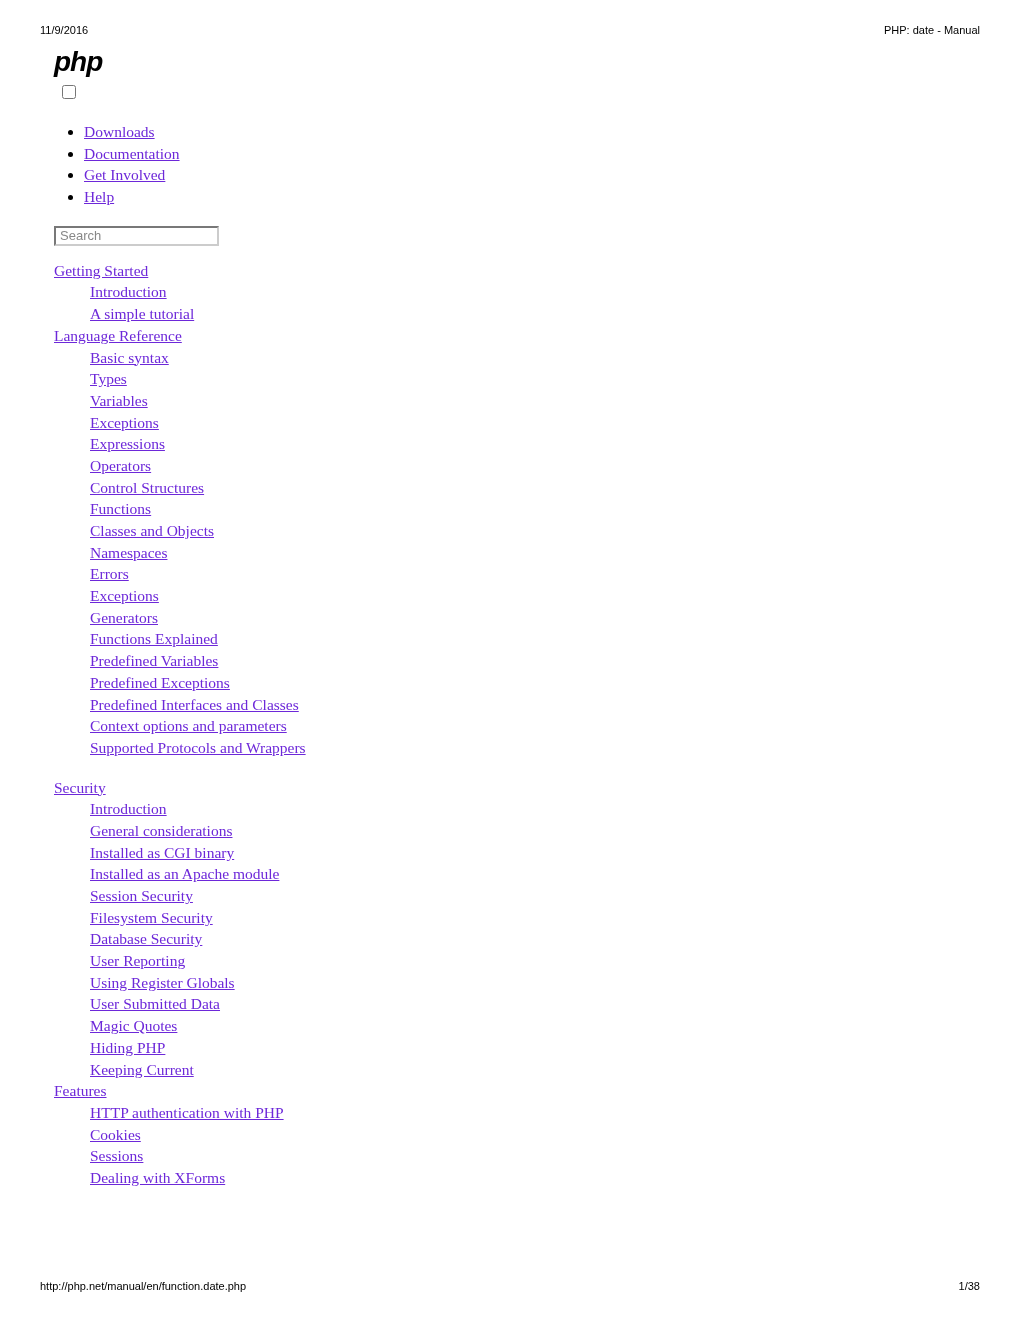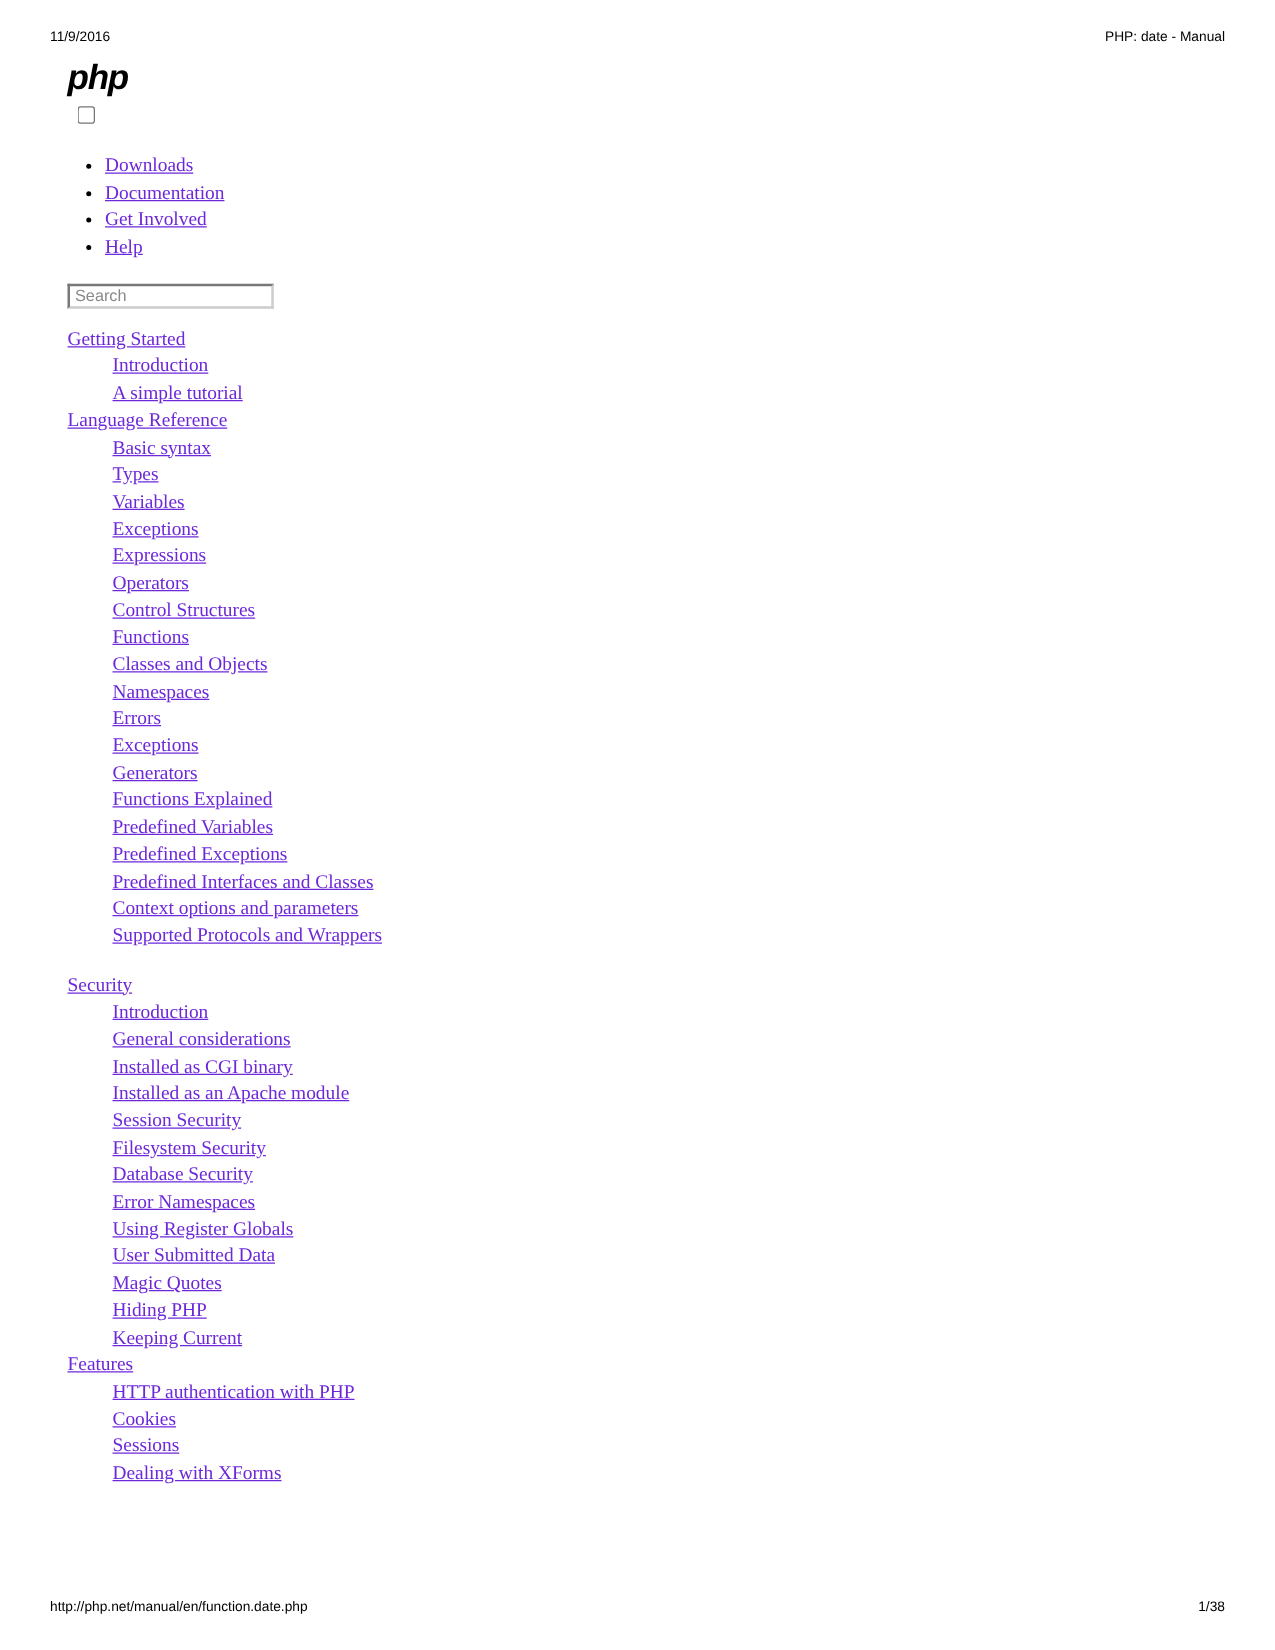--- a/index.html
+++ b/index.html
@@ -152,21 +152,21 @@
       <dd><a href="#">Supported Protocols and Wrappers</a></dd>
       <dd class="spacer"></dd>
       <dt><a href="#">Security</a></dt>
       <dd><a href="#">Introduction</a></dd>
       <dd><a href="#">General considerations</a></dd>
       <dd><a href="#">Installed as CGI binary</a></dd>
       <dd><a href="#">Installed as an Apache module</a></dd>
       <dd><a href="#">Session Security</a></dd>
       <dd><a href="#">Filesystem Security</a></dd>
       <dd><a href="#">Database Security</a></dd>
-      <dd><a href="#">Error Namespaces</a></dd>
+      <dd><a href="#">User Reporting</a></dd>
       <dd><a href="#">Using Register Globals</a></dd>
       <dd><a href="#">User Submitted Data</a></dd>
       <dd><a href="#">Magic Quotes</a></dd>
       <dd><a href="#">Hiding PHP</a></dd>
       <dd><a href="#">Keeping Current</a></dd>
       <dt><a href="#">Features</a></dt>
       <dd><a href="#">HTTP authentication with PHP</a></dd>
       <dd><a href="#">Cookies</a></dd>
       <dd><a href="#">Sessions</a></dd>
       <dd><a href="#">Dealing with XForms</a></dd>

